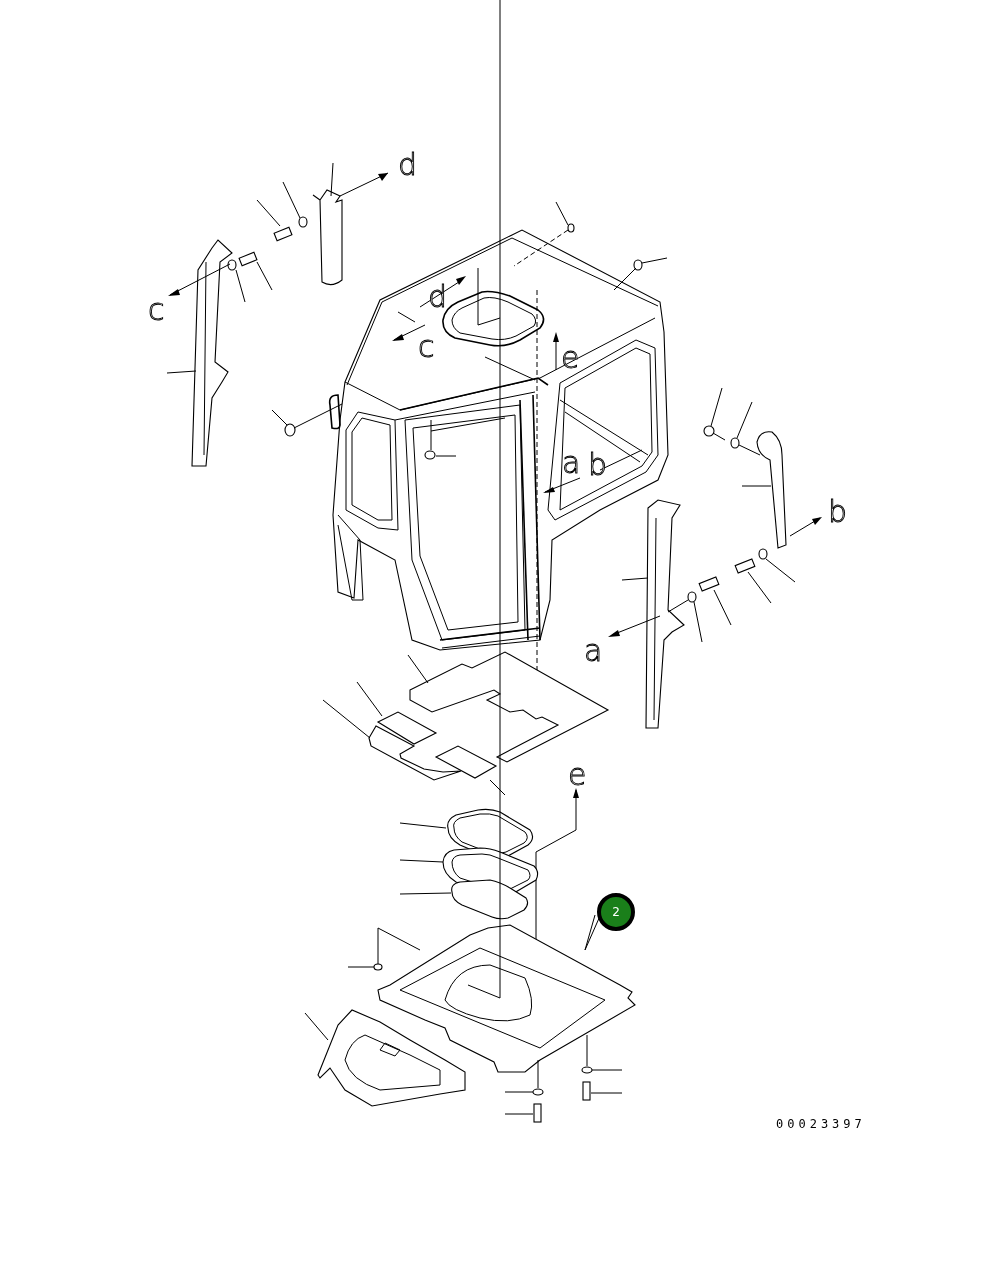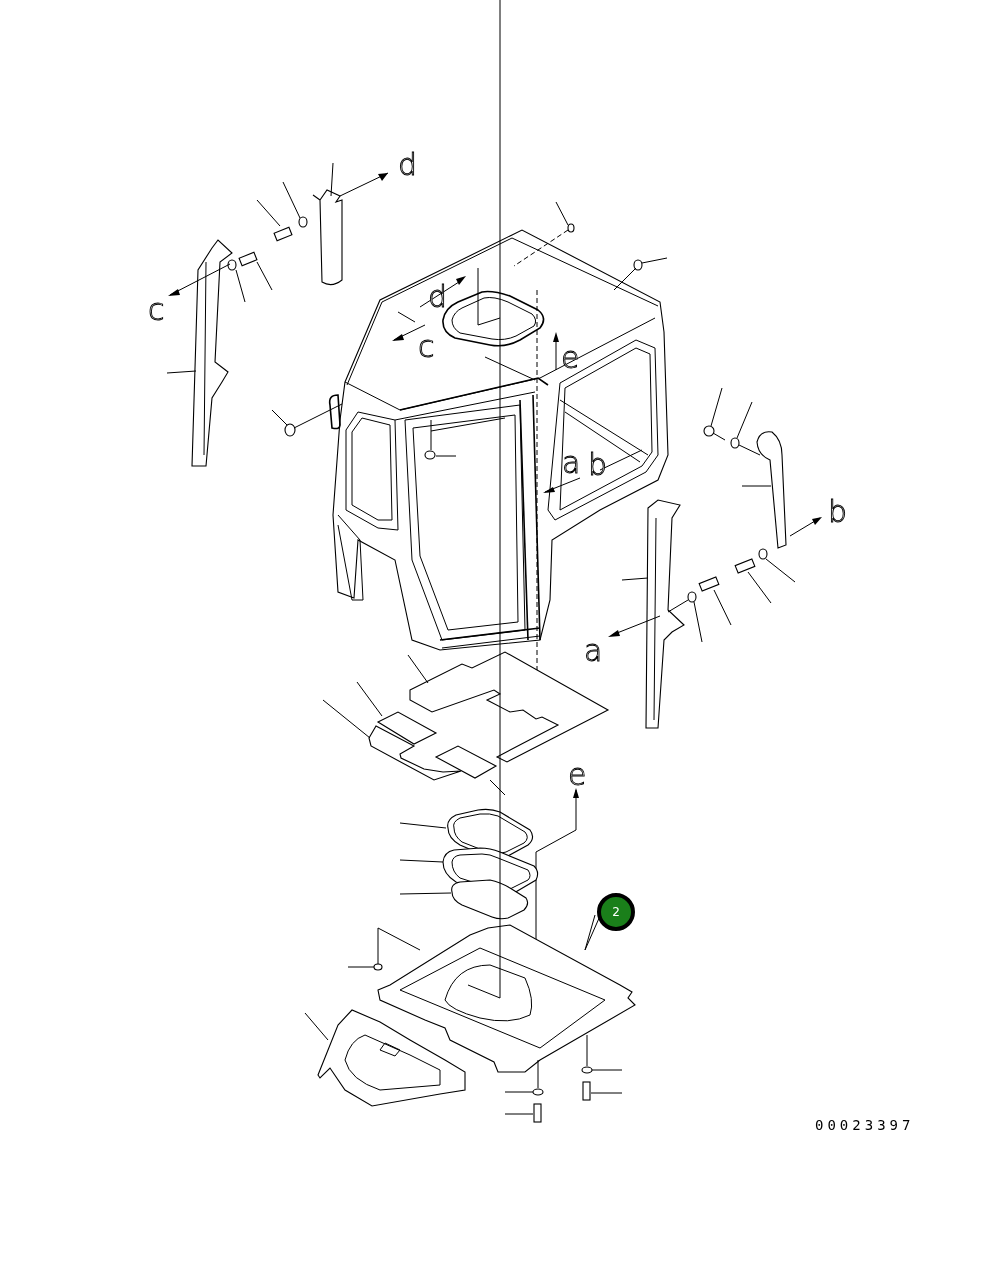--- a/index.html
+++ b/index.html
@@ -3,21 +3,21 @@
 <meta charset="utf-8">
 <style>
   html, body { margin: 0; padding: 0; background: #ffffff; }
   body { width: 1004px; height: 1278px; position: relative; overflow: hidden; font-family: "DejaVu Sans", sans-serif; }
   #diagram { position: absolute; left: 0; top: 0; width: 1004px; height: 1278px; }
   .ln { stroke: #000; stroke-width: 1; fill: none; }
   .lnb { stroke: #000; stroke-width: 1.6; fill: none; }
   .fillw { fill: #fff; stroke: #000; stroke-width: 1.1; }
   .dash { stroke: #000; stroke-width: 1; stroke-dasharray: 5 3; fill: none; }
   .ref { font-family: "DejaVu Sans", sans-serif; font-size: 30px; font-weight: 200; fill: #fff; stroke: #000; stroke-width: 0.9; }
-  .drawing-no { position: absolute; left: 776px; top: 1117px; font-family: "DejaVu Sans Mono", monospace; font-size: 14px; letter-spacing: 4px; color: #000; margin-left: 39px; }
+  .drawing-no { position: absolute; left: 776px; top: 1117px; font-family: "DejaVu Sans Mono", monospace; font-size: 12px; letter-spacing: 4px; color: #000; }
   .callout { position: absolute; left: 597px; top: 893px; width: 38px; height: 38px; border-radius: 50%; background: #1a7f1a; border: 4px solid #000; box-sizing: border-box; color: #fff; font-family: "DejaVu Sans", sans-serif; font-size: 12px; display: flex; align-items: center; justify-content: center; cursor: pointer; }
 </style>
 </head>
 <body>
 
 <svg id="diagram" viewBox="0 0 1004 1278" xmlns="http://www.w3.org/2000/svg">
 
   <g>
     <path class="fillw" d="M313 195 L320 200 L327 190 L340 196 L336 202 L342 200 L342 280 Q332 288 322 282 L320 200 Z"></path>
     <line class="ln" x1="333" y1="163" x2="331" y2="196"></line>

